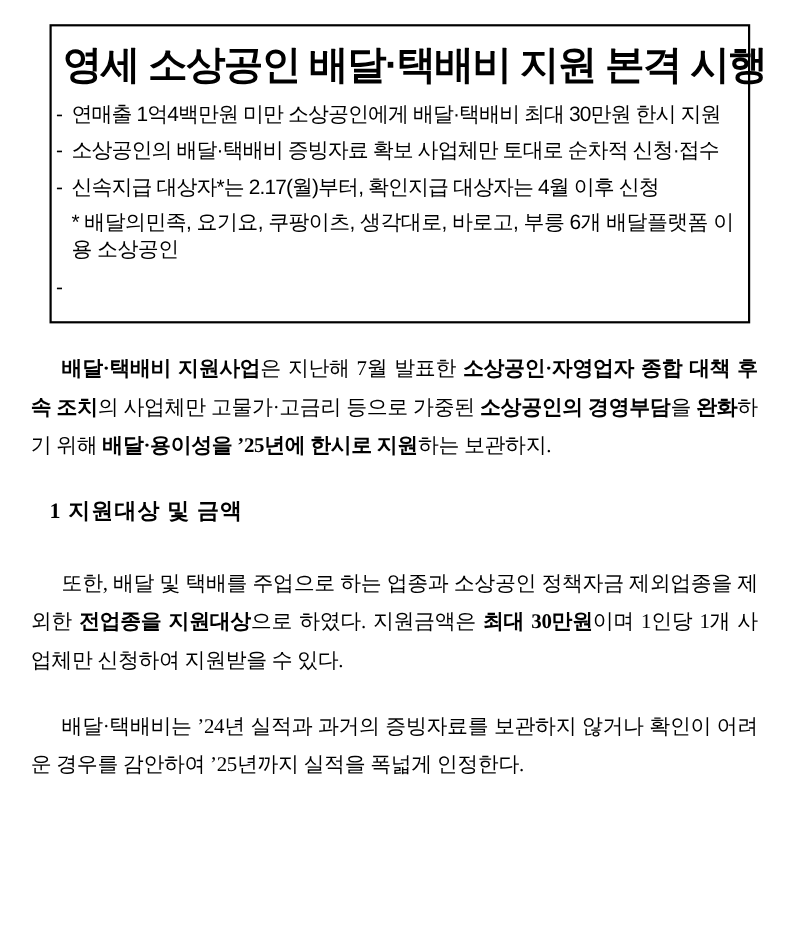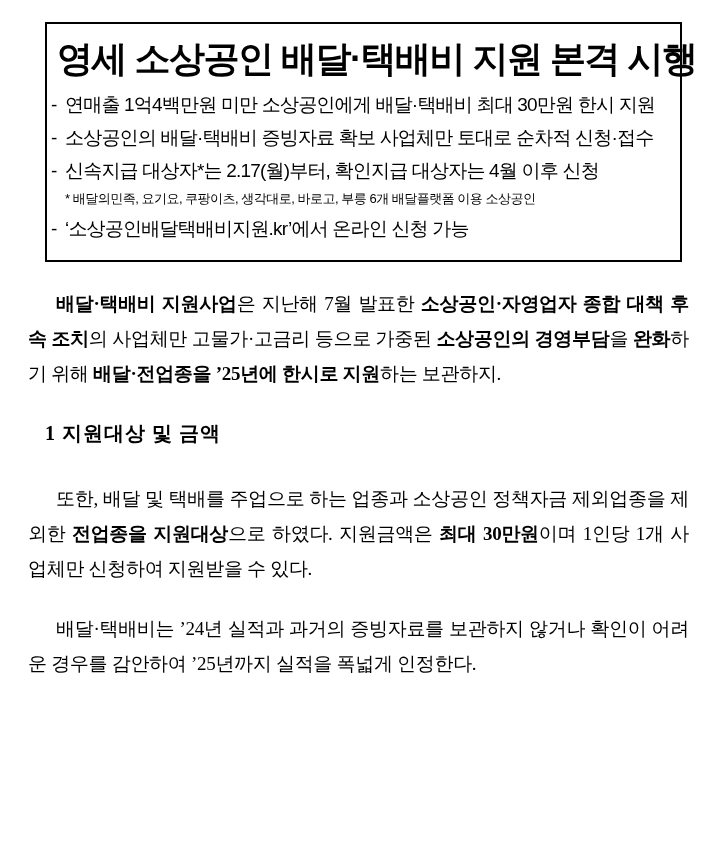--- a/index.html
+++ b/index.html
@@ -41,21 +41,21 @@
     font-weight: 500;
     letter-spacing: -0.8px;
     margin: 9px 0;
     line-height: 1.25;
   }
   .bullet-row .dash {
     flex: 0 0 14px;
     margin-left: -6px;
   }
   .note-row {
-    font-size: 13px;
+    font-size: 19px;
     font-weight: 500;
     letter-spacing: -0.5px;
     margin: 8px 0 8px 8px;
     line-height: 1.3;
   }
   
   .body-text {
     padding: 24px 38px 0 28px;
     font-family: "Liberation Serif", "DejaVu Serif", serif;
     font-size: 19px;
@@ -97,26 +97,25 @@
       <span class="dash">-</span>
       <span class="bullet-text">소상공인의 배달·택배비 증빙자료 확보 사업체만 토대로 순차적 신청·접수</span>
     </div>
     <div class="bullet-row">
       <span class="dash">-</span>
       <span class="bullet-text">신속지급 대상자*는 2.17(월)부터, 확인지급 대상자는 4월 이후 신청</span>
     </div>
     <div class="note-row">* 배달의민족, 요기요, 쿠팡이츠, 생각대로, 바로고, 부릉 6개 배달플랫폼 이용 소상공인</div>
     <div class="bullet-row">
       <span class="dash">-</span>
-      <span class="bullet-text">‘소상공인배달택배비지원.kr’에서 온라인 신청 가능</span>
     </div>
   </div>
 
   <div class="body-text">
-    <p class="para"><span class="b">배달·택배비 지원사업</span><span>은 지난해 7월 발표한 </span><span class="b">소상공인·자영업자 종합 대책 후속 조치</span><span>의 사업체만 고물가·고금리 등으로 가중된 </span><span class="b">소상공인의 경영부담</span><span>을 </span><span class="b">완화</span><span>하기 위해 </span><span class="b">배달·전업종을 ’25년에 한시로 지원</span><span>하는 보관하지.</span></p>
+    <p class="para"><span class="b">배달·택배비 지원사업</span><span>은 지난해 7월 발표한 </span><span class="b">소상공인·자영업자 종합 대책 후속 조치</span><span>의 사업체만 고물가·고금리 등으로 가중된 </span><span class="b">소상공인의 경영부담</span><span>을 </span><span class="b">완화</span><span>하기 위해 </span><span class="b">배달·용이성을 ’25년에 한시로 지원</span><span>하는 보관하지.</span></p>
 
     <h2 class="section-heading">1 지원대상 및 금액</h2>
 
     <p class="para"><span>또한, 배달 및 택배를 주업으로 하는 업종과 소상공인 정책자금 제외업종을 제외한 </span><span class="b">전업종을 지원대상</span><span>으로 하였다. 지원금액은 </span><span class="b">최대 30만원</span><span>이며 1인당 1개 사업체만 신청하여 지원받을 수 있다.</span></p>
     <p class="para"><span>배달·택배비는 ’24년 실적과 과거의 증빙자료를 보관하지 않거나 확인이 어려운 경우를 감안하여 ’25년까지 실적을 폭넓게 인정한다.</span></p>
   </div>
 
 </div>
 
 </body></html>

